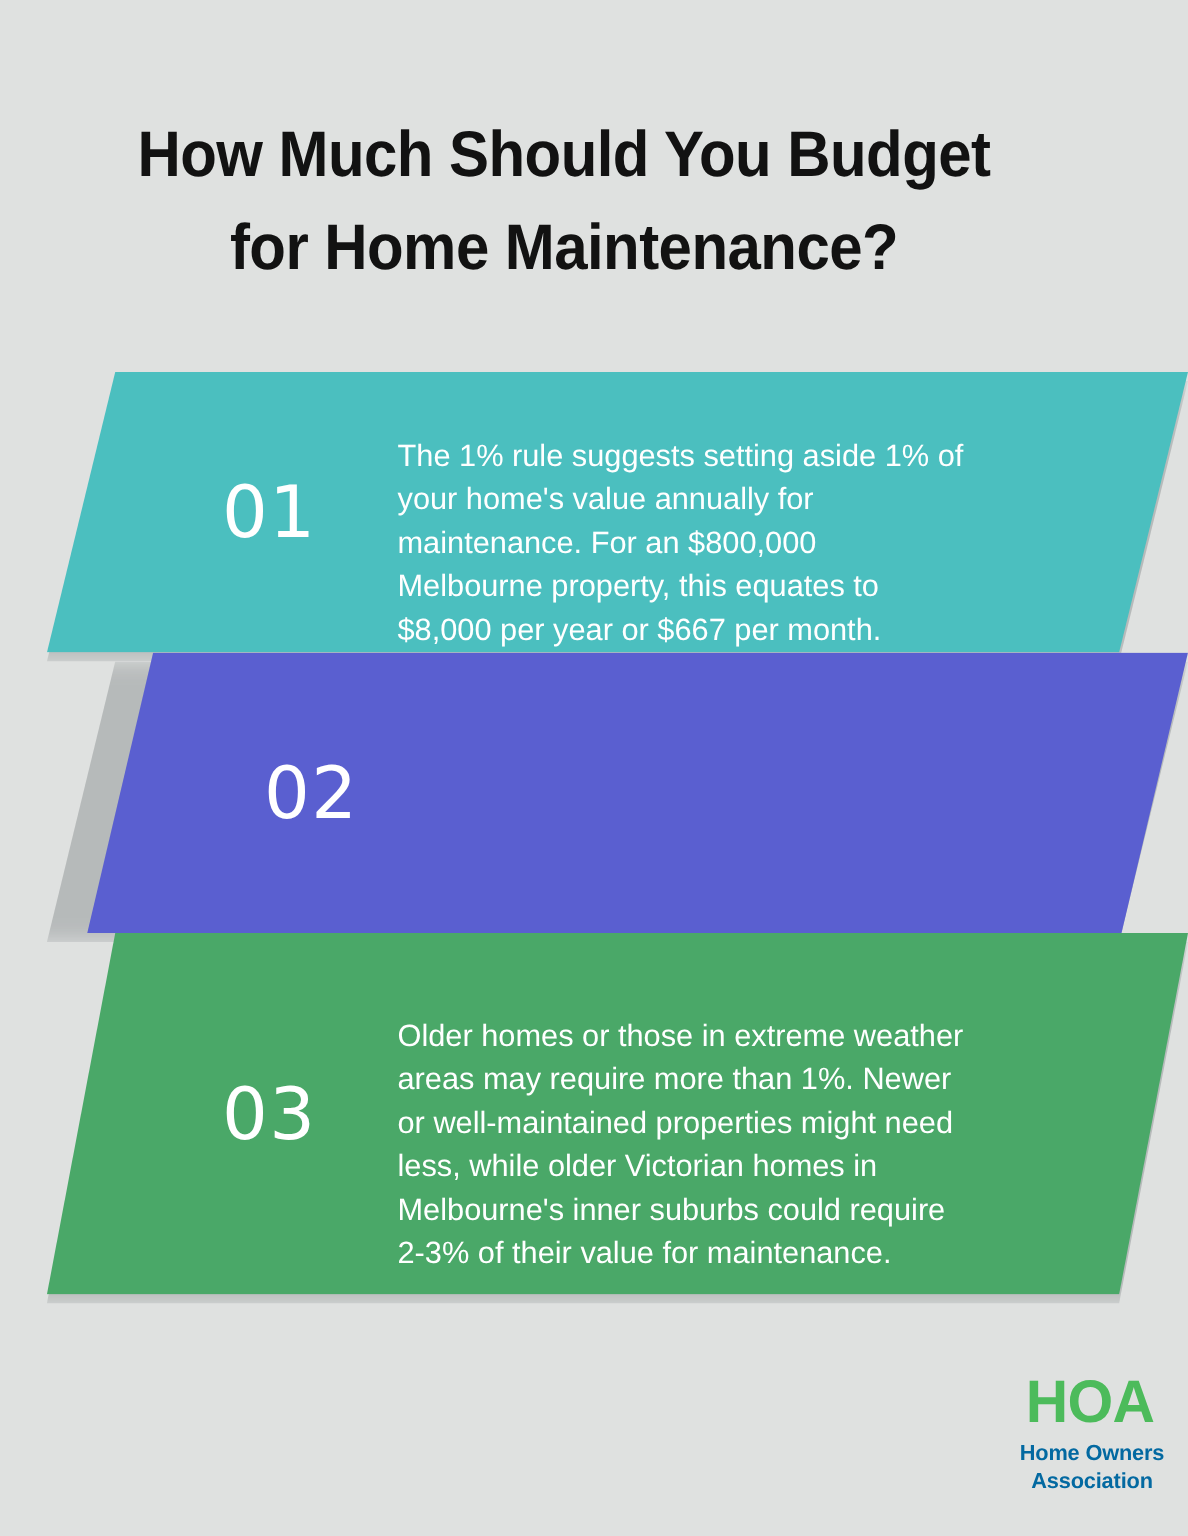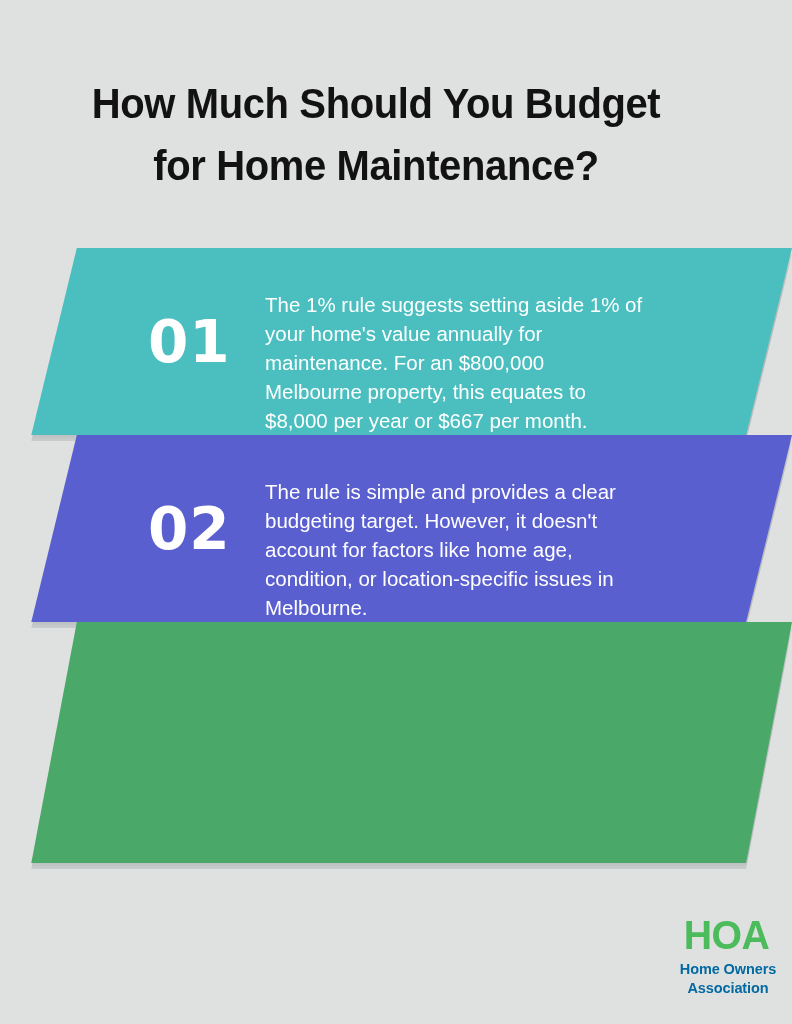--- a/index.html
+++ b/index.html
@@ -58,31 +58,31 @@
     right: 0;
     top: 6px;
     bottom: -6px;
     background: rgba(90, 95, 100, 0.30);
     filter: blur(7px);
     -webkit-clip-path: polygon(3.95% 100%, 9.7% 0%, 100% 0%, 94.2% 100%);
     clip-path: polygon(3.95% 100%, 9.7% 0%, 100% 0%, 94.2% 100%);
     z-index: 0;
   }
   .band-1 { height: 187px; background: #4bbfbf; }
-  .band-2 { height: 187px; background: #5a5fd0; }
+  .band-2 { height: 187px; background: #5a5fd0; margin-left: 28px; }
   .band-3 { height: 241px; background: #4aa868; }
 
   .band-num {
     position: absolute;
     left: 148px;
     top: 50%;
     transform: translateY(-50%);
     font-family: "DejaVu Sans", sans-serif;
-    font-weight: 700;
-    font-size: 58px;
+    font-weight: 400;
+    font-size: 48px;
     line-height: 1;
     color: #ffffff;
     letter-spacing: 1px;
     z-index: 2;
     white-space: nowrap;
   }
   .band-text {
     position: absolute;
     left: 265px;
     width: 378px;
@@ -140,27 +140,28 @@
     <div class="band band-1">
       <span class="band-num">01</span>
       <p class="band-text">The 1% rule suggests setting aside 1% of your home's value annually for maintenance. For an $800,000 Melbourne property, this equates to $8,000 per year or $667 per month.</p>
     </div>
   </div>
 
   <div class="band-wrap">
     <div class="band-shadow"></div>
     <div class="band band-2">
       <span class="band-num">02</span>
-      <p class="band-text">The rule is simple and provides a clear budgeting target. However, it doesn't account for factors like home age, condition, or location-specific issues in Melbourne.</p>
     </div>
   </div>
 
   <div class="band-wrap">
     <div class="band-shadow"></div>
     <div class="band band-3">
+      <span class="band-num">03</span>
+      <p class="band-text">Older homes or those in extreme weather areas may require more than 1%. Newer or well-maintained properties might need less, while older Victorian homes in Melbourne's inner suburbs could require 2-3% of their value for maintenance.</p>
     </div>
   </div>
 
 </div>
 
 <div class="logo">
   <span class="logo-mark">HOA</span>
   <span class="logo-sub">Home Owners</span>
   <span class="logo-sub" style="margin-top:0">Association</span>
 </div>

